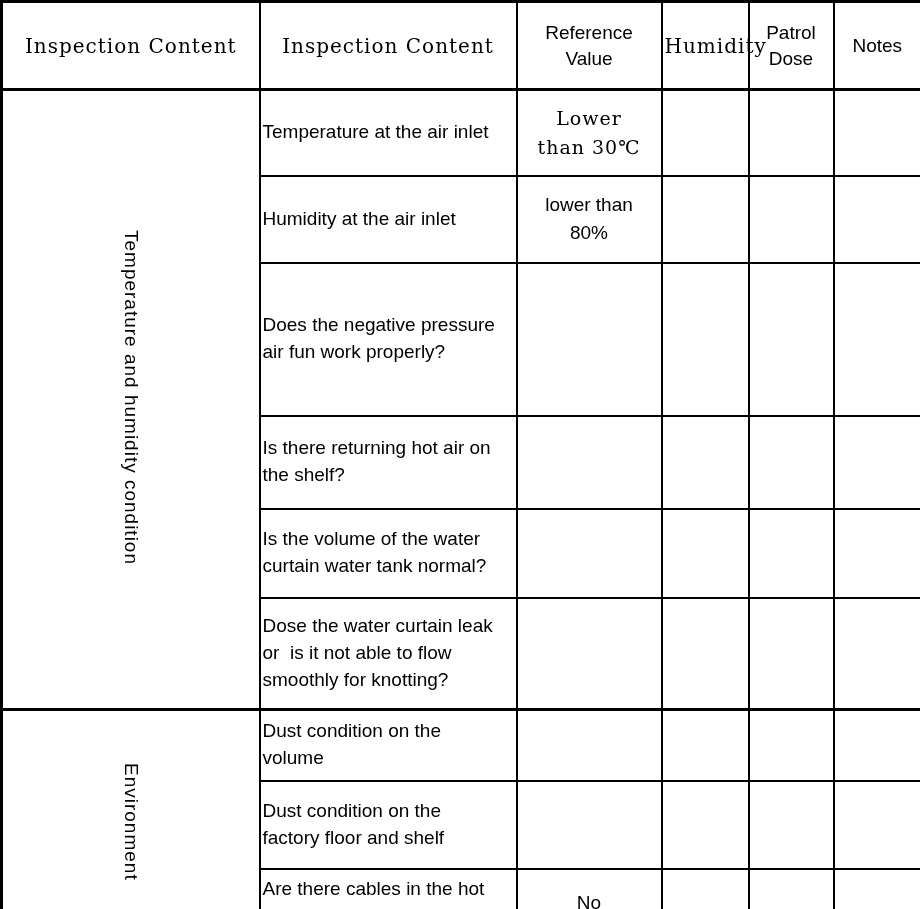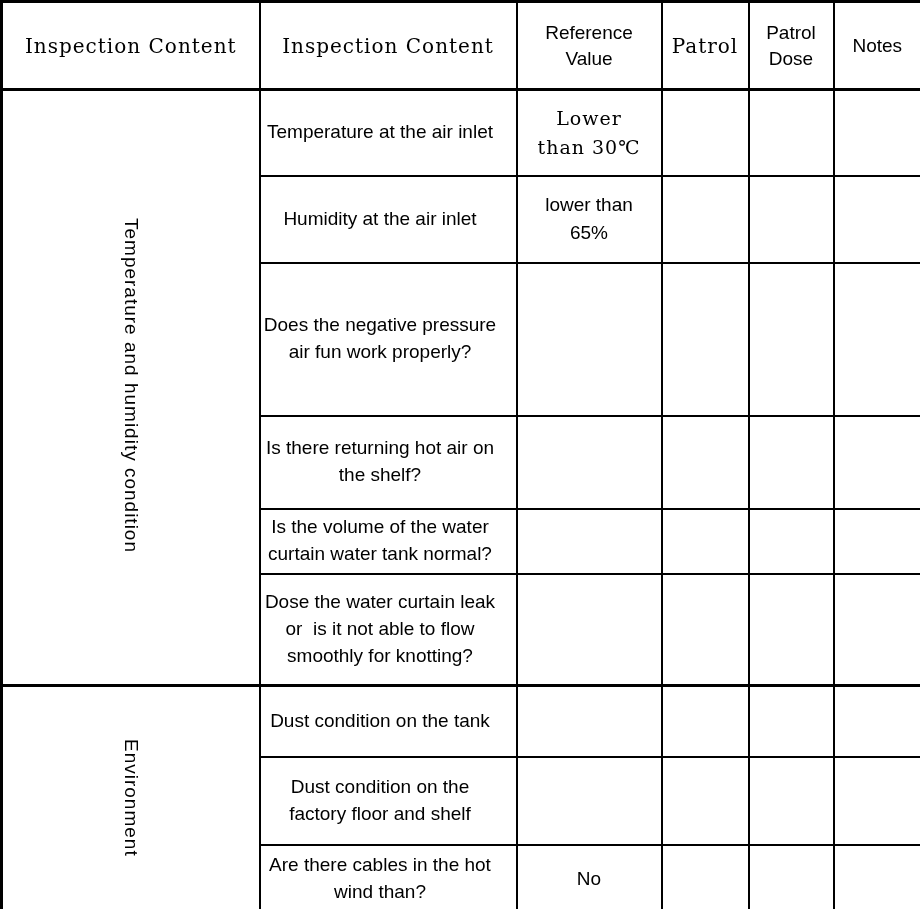--- a/index.html
+++ b/index.html
@@ -48,21 +48,21 @@
     font-family: "Liberation Sans", sans-serif;
     letter-spacing: 0;
   }
   th.h-serif { font-size: 20px; }
   th.h-sans  { font-size: 19px; line-height: 1.35; }
 
   td.item-cell {
     font-family: "Liberation Sans", sans-serif;
     font-size: 19px;
     line-height: 1.42;
-    text-align: center;
+    text-align: left;
     padding: 2px 18px 2px 2px;
     white-space: pre-wrap;
   }
   td.ref-cell {
     text-align: center;
     font-size: 19px;
     line-height: 1.5;
     padding: 2px 20px;
   }
   td.ref-cell.serif-text { font-size: 19px; }
@@ -76,21 +76,21 @@
     font-size: 19px;
     letter-spacing: 1px;
     white-space: nowrap;
   }
   
   tr.hdr   { height: 88px; }
   tr.r1    { height: 86px; }
   tr.r2    { height: 87px; margin-top: 40px; }
   tr.r3    { height: 153px; }
   tr.r4    { height: 93px; }
-  tr.r5    { height: 65px; }
+  tr.r5    { height: 89px; }
   tr.r6    { height: 112px; }
   tr.r7    { height: 71px; }
   tr.r8    { height: 88px; }
   tr.r9    { height: 69px; }
 </style>
 </head>
 <body>
 
 <div class="page">
   <table class="inspection">
@@ -100,40 +100,40 @@
       <col style="width:145px">
       <col style="width:87px">
       <col style="width:85px">
       <col style="width:88px">
     </colgroup>
     <thead>
       <tr class="hdr">
         <th class="h-serif serif-text">Inspection Content</th>
         <th class="h-serif serif-text">Inspection Content</th>
         <th class="h-sans sans-text">Reference Value</th>
-        <th class="h-serif serif-text">Patrol</th>
+        <th class="h-serif serif-text">Humidity</th>
         <th class="h-sans sans-text">Patrol Dose</th>
         <th class="h-sans sans-text">Notes</th>
       </tr>
     </thead>
     <tbody>
 
       <tr class="r1 section-start">
         <td class="cat-cell" rowspan="6">
           <span class="vtext">Temperature and humidity condition</span>
         </td>
         <td class="item-cell">Temperature at the air inlet</td>
         <td class="ref-cell serif-text">Lower than 30℃</td>
         <td></td>
         <td></td>
         <td></td>
       </tr>
       <tr class="r2">
         <td class="item-cell">Humidity at the air inlet</td>
-        <td class="ref-cell sans-text">lower than 65%</td>
+        <td class="ref-cell sans-text">lower than 80%</td>
         <td></td>
         <td></td>
         <td></td>
       </tr>
       <tr class="r3">
         <td class="item-cell">Does the negative pressure air fun work properly?</td>
         <td class="ref-cell sans-text"></td>
         <td></td>
         <td></td>
         <td></td>
@@ -157,21 +157,21 @@
         <td class="ref-cell sans-text"></td>
         <td></td>
         <td></td>
         <td></td>
       </tr>
 
       <tr class="r7 section-start">
         <td class="cat-cell" rowspan="3">
           <span class="vtext">Environment</span>
         </td>
-        <td class="item-cell">Dust condition on the tank</td>
+        <td class="item-cell">Dust condition on the volume</td>
         <td class="ref-cell sans-text"></td>
         <td></td>
         <td></td>
         <td></td>
       </tr>
       <tr class="r8">
         <td class="item-cell">Dust condition on the factory floor and shelf</td>
         <td class="ref-cell sans-text"></td>
         <td></td>
         <td></td>

